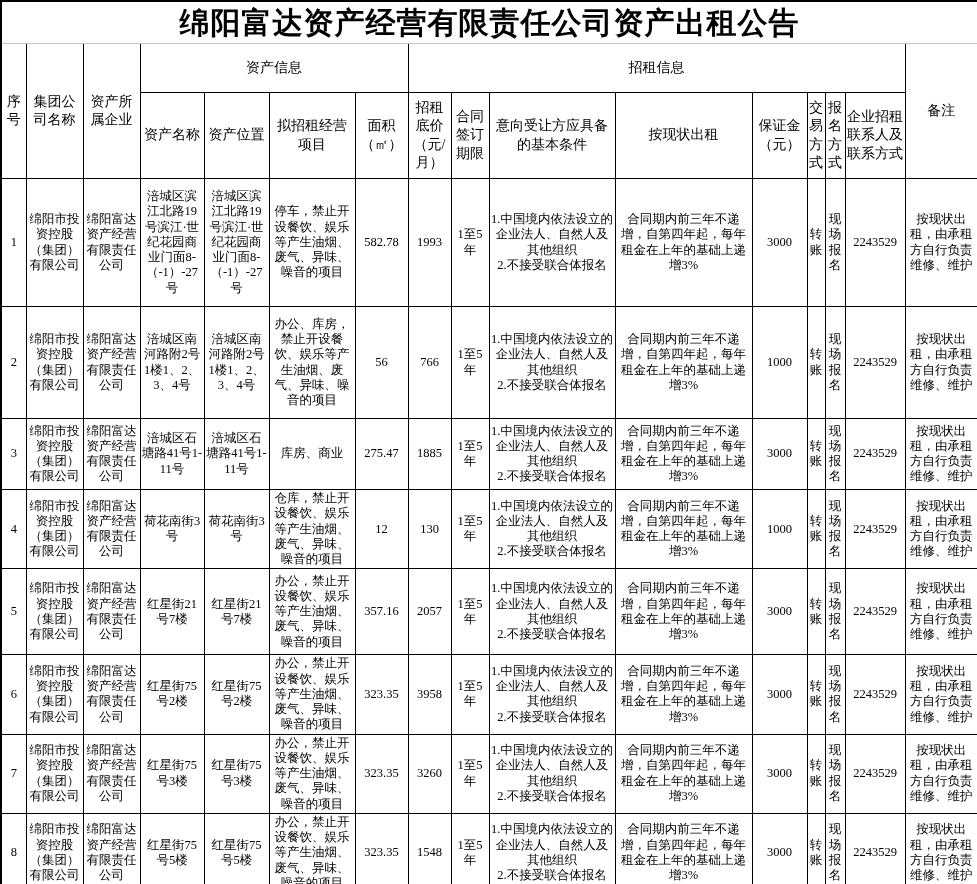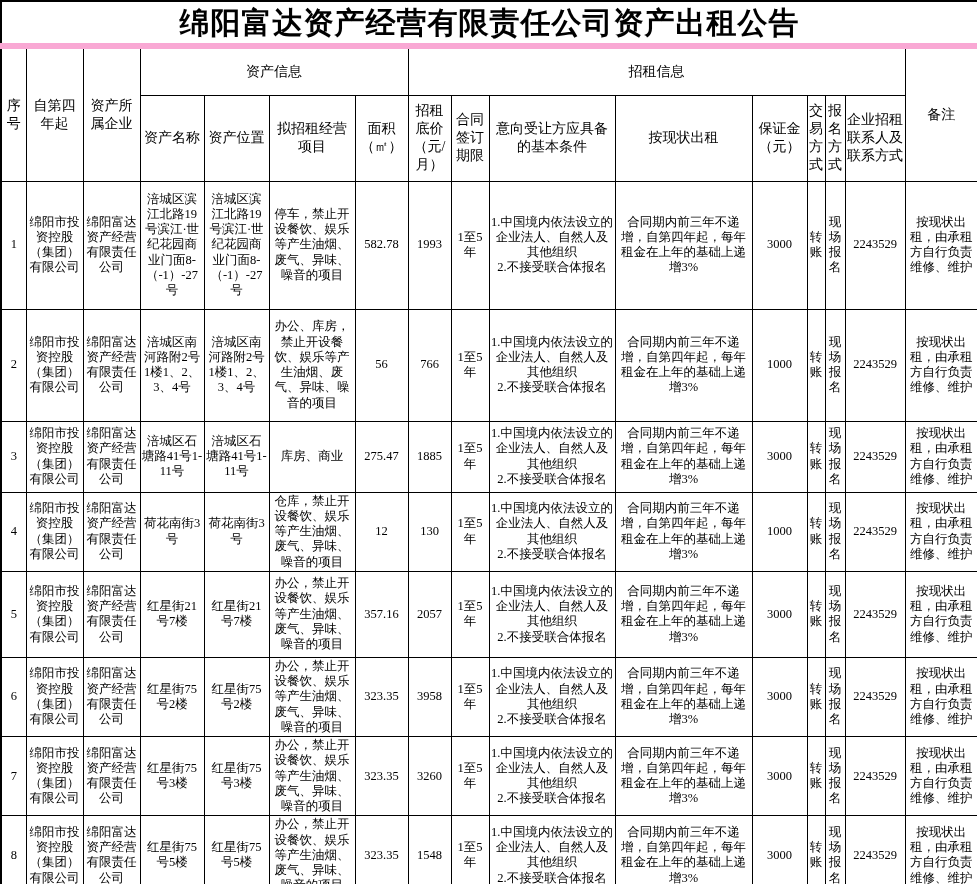--- a/index.html
+++ b/index.html
@@ -33,21 +33,21 @@
   }
   td {
     font-size: 12.5px;
     line-height: 1.22;
   }
   th.title-cell {
     font-size: 30px;
     font-weight: bold;
     letter-spacing: 1px;
     height: 38px;
-    border-bottom: 6px solid #f9a8d4;
+    border-bottom: 1px solid #f9a8d4;
   }
   .al { text-align: center; }
   .pre { white-space: pre-line; text-align: center; }
   .num { text-align: center; }
 </style>
 </head>
 <body>
 
 <table class="announce">
   <colgroup>
@@ -67,21 +67,21 @@
       <col style="width:20px">
       <col style="width:60px">
     <col style="width:73px">
   </colgroup>
   <thead>
     <tr>
       <th class="title-cell" colspan="16">绵阳富达资产经营有限责任公司资产出租公告</th>
     </tr>
     <tr style="height:49px">
       <th rowspan="2">序号</th>
-      <th rowspan="2">自第四年起</th>
+      <th rowspan="2">集团公司名称</th>
       <th rowspan="2">资产所属企业</th>
       <th colspan="4">资产信息</th>
       <th colspan="8">招租信息</th>
       <th rowspan="2">备注</th>
     </tr>
     <tr style="height:86px">
       <th>资产名称</th>
       <th>资产位置</th>
       <th>拟招租经营项目</th>
       <th>面积（㎡）</th>

